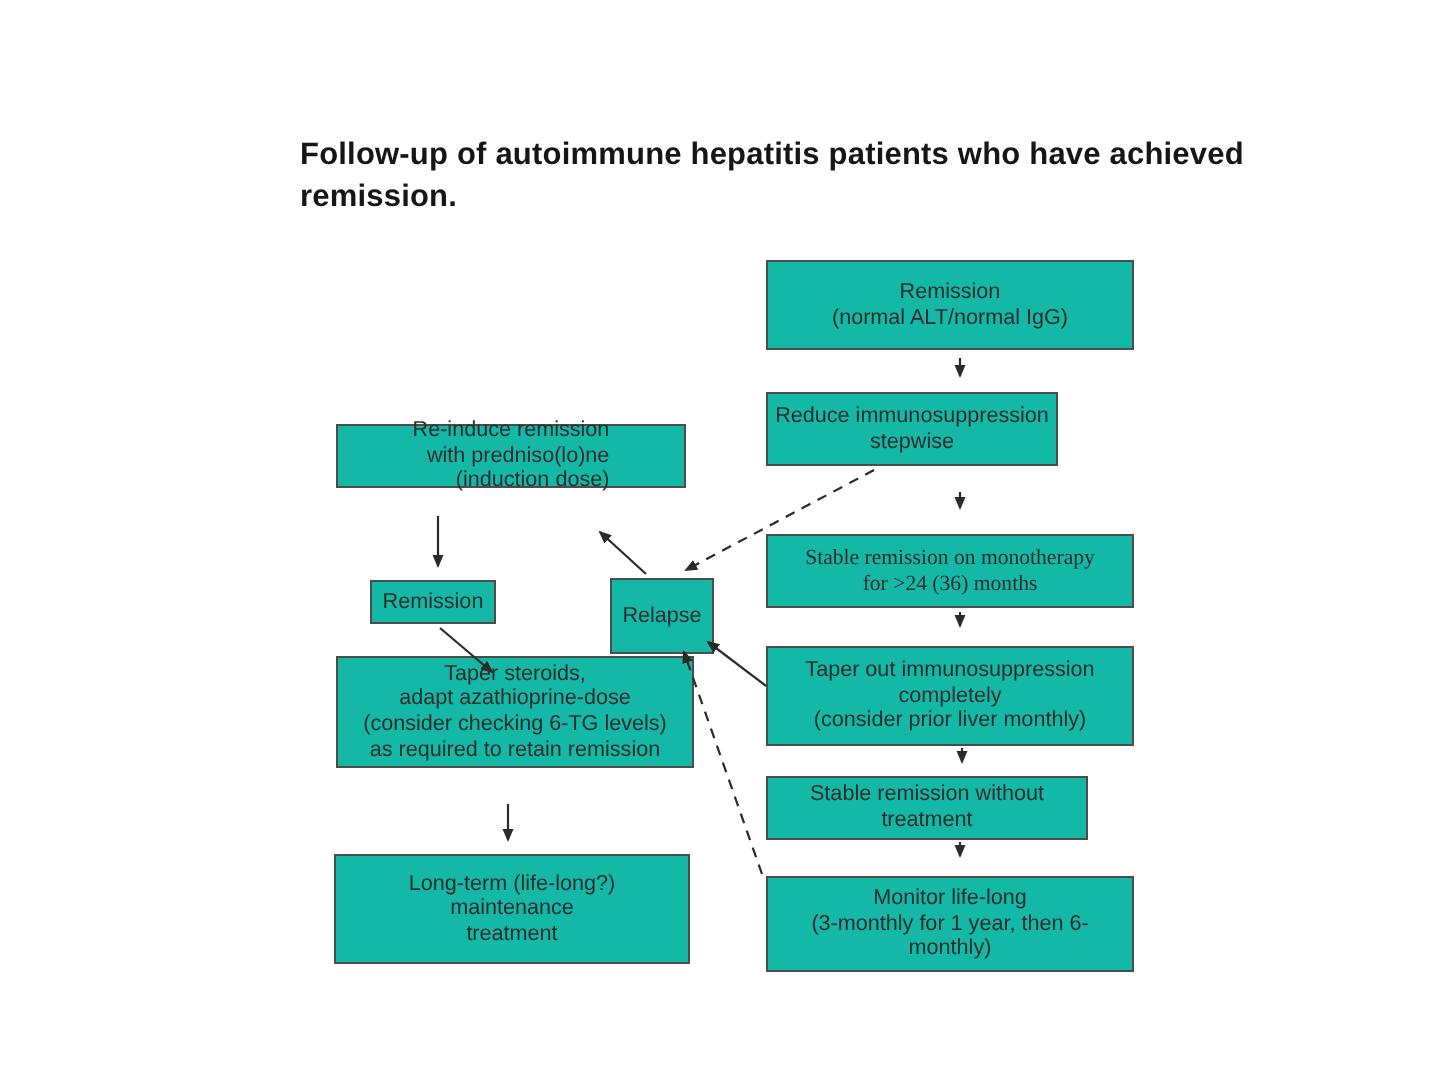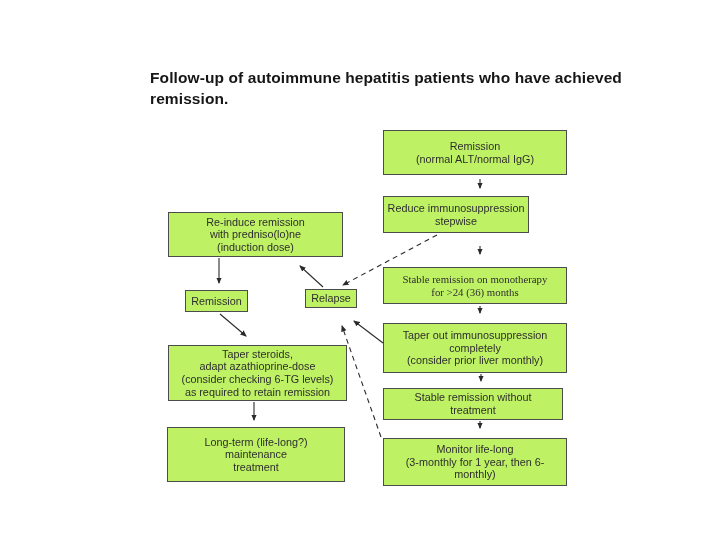--- a/index.html
+++ b/index.html
@@ -31,21 +31,21 @@
   }
   .diagram {
     position: absolute;
     left: 0;
     top: 0;
     width: 720px;
     height: 540px;
   }
   .fbox {
     position: absolute;
-    background: #bef264;
+    background: #14b8a6;
     border: 1px solid #4c4c4c;
     box-sizing: border-box;
     display: flex;
     align-items: center;
     justify-content: center;
     text-align: center;
   }
   .fbox-text {
     white-space: pre-line;
     font-size: 10.8px;
@@ -81,42 +81,42 @@
     </div>
     <div class="fbox" style="left:383px; top:227px; width:184px; height:37px;font-family:Liberation Serif, serif;">
       <span class="fbox-text">Stable remission on monotherapy
 for &gt;24 (36) months</span>
     </div>
     <div class="fbox" style="left:383px; top:283px; width:184px; height:50px;">
       <span class="fbox-text">Taper out immunosuppression
 completely
 (consider prior liver monthly)</span>
     </div>
-    <div class="fbox" style="left:383px; top:348px; width:180px; height:32px;">
+    <div class="fbox" style="left:383px; top:348px; width:161px; height:32px;">
       <span class="fbox-text">Stable remission without
 treatment</span>
     </div>
     <div class="fbox" style="left:383px; top:398px; width:184px; height:48px;">
       <span class="fbox-text">Monitor life-long
 (3-monthly for 1 year, then 6-
 monthly)</span>
     </div>
 
-    <div class="fbox" style="left:168px; top:172px; width:175px; height:45px;">
+    <div class="fbox" style="left:168px; top:172px; width:175px; height:32px;text-align:right;">
       <span class="fbox-text">Re-induce remission
 with predniso(lo)ne
 (induction dose)</span>
     </div>
     <div class="fbox" style="left:185px; top:250px; width:63px;  height:22px;">
       <span class="fbox-text">Remission</span>
     </div>
-    <div class="fbox" style="left:305px; top:249px; width:52px;  height:19px;">
+    <div class="fbox" style="left:305px; top:249px; width:52px;  height:38px;">
       <span class="fbox-text">Relapse</span>
     </div>
-    <div class="fbox" style="left:168px; top:305px; width:179px; height:56px;">
+    <div class="fbox" style="left:168px; top:288px; width:179px; height:56px;">
       <span class="fbox-text">Taper steroids,
 adapt azathioprine-dose
 (consider checking 6-TG levels)
 as required to retain remission</span>
     </div>
     <div class="fbox" style="left:167px; top:387px; width:178px; height:55px;">
       <span class="fbox-text">Long-term (life-long?)
 maintenance
 treatment</span>
     </div>

